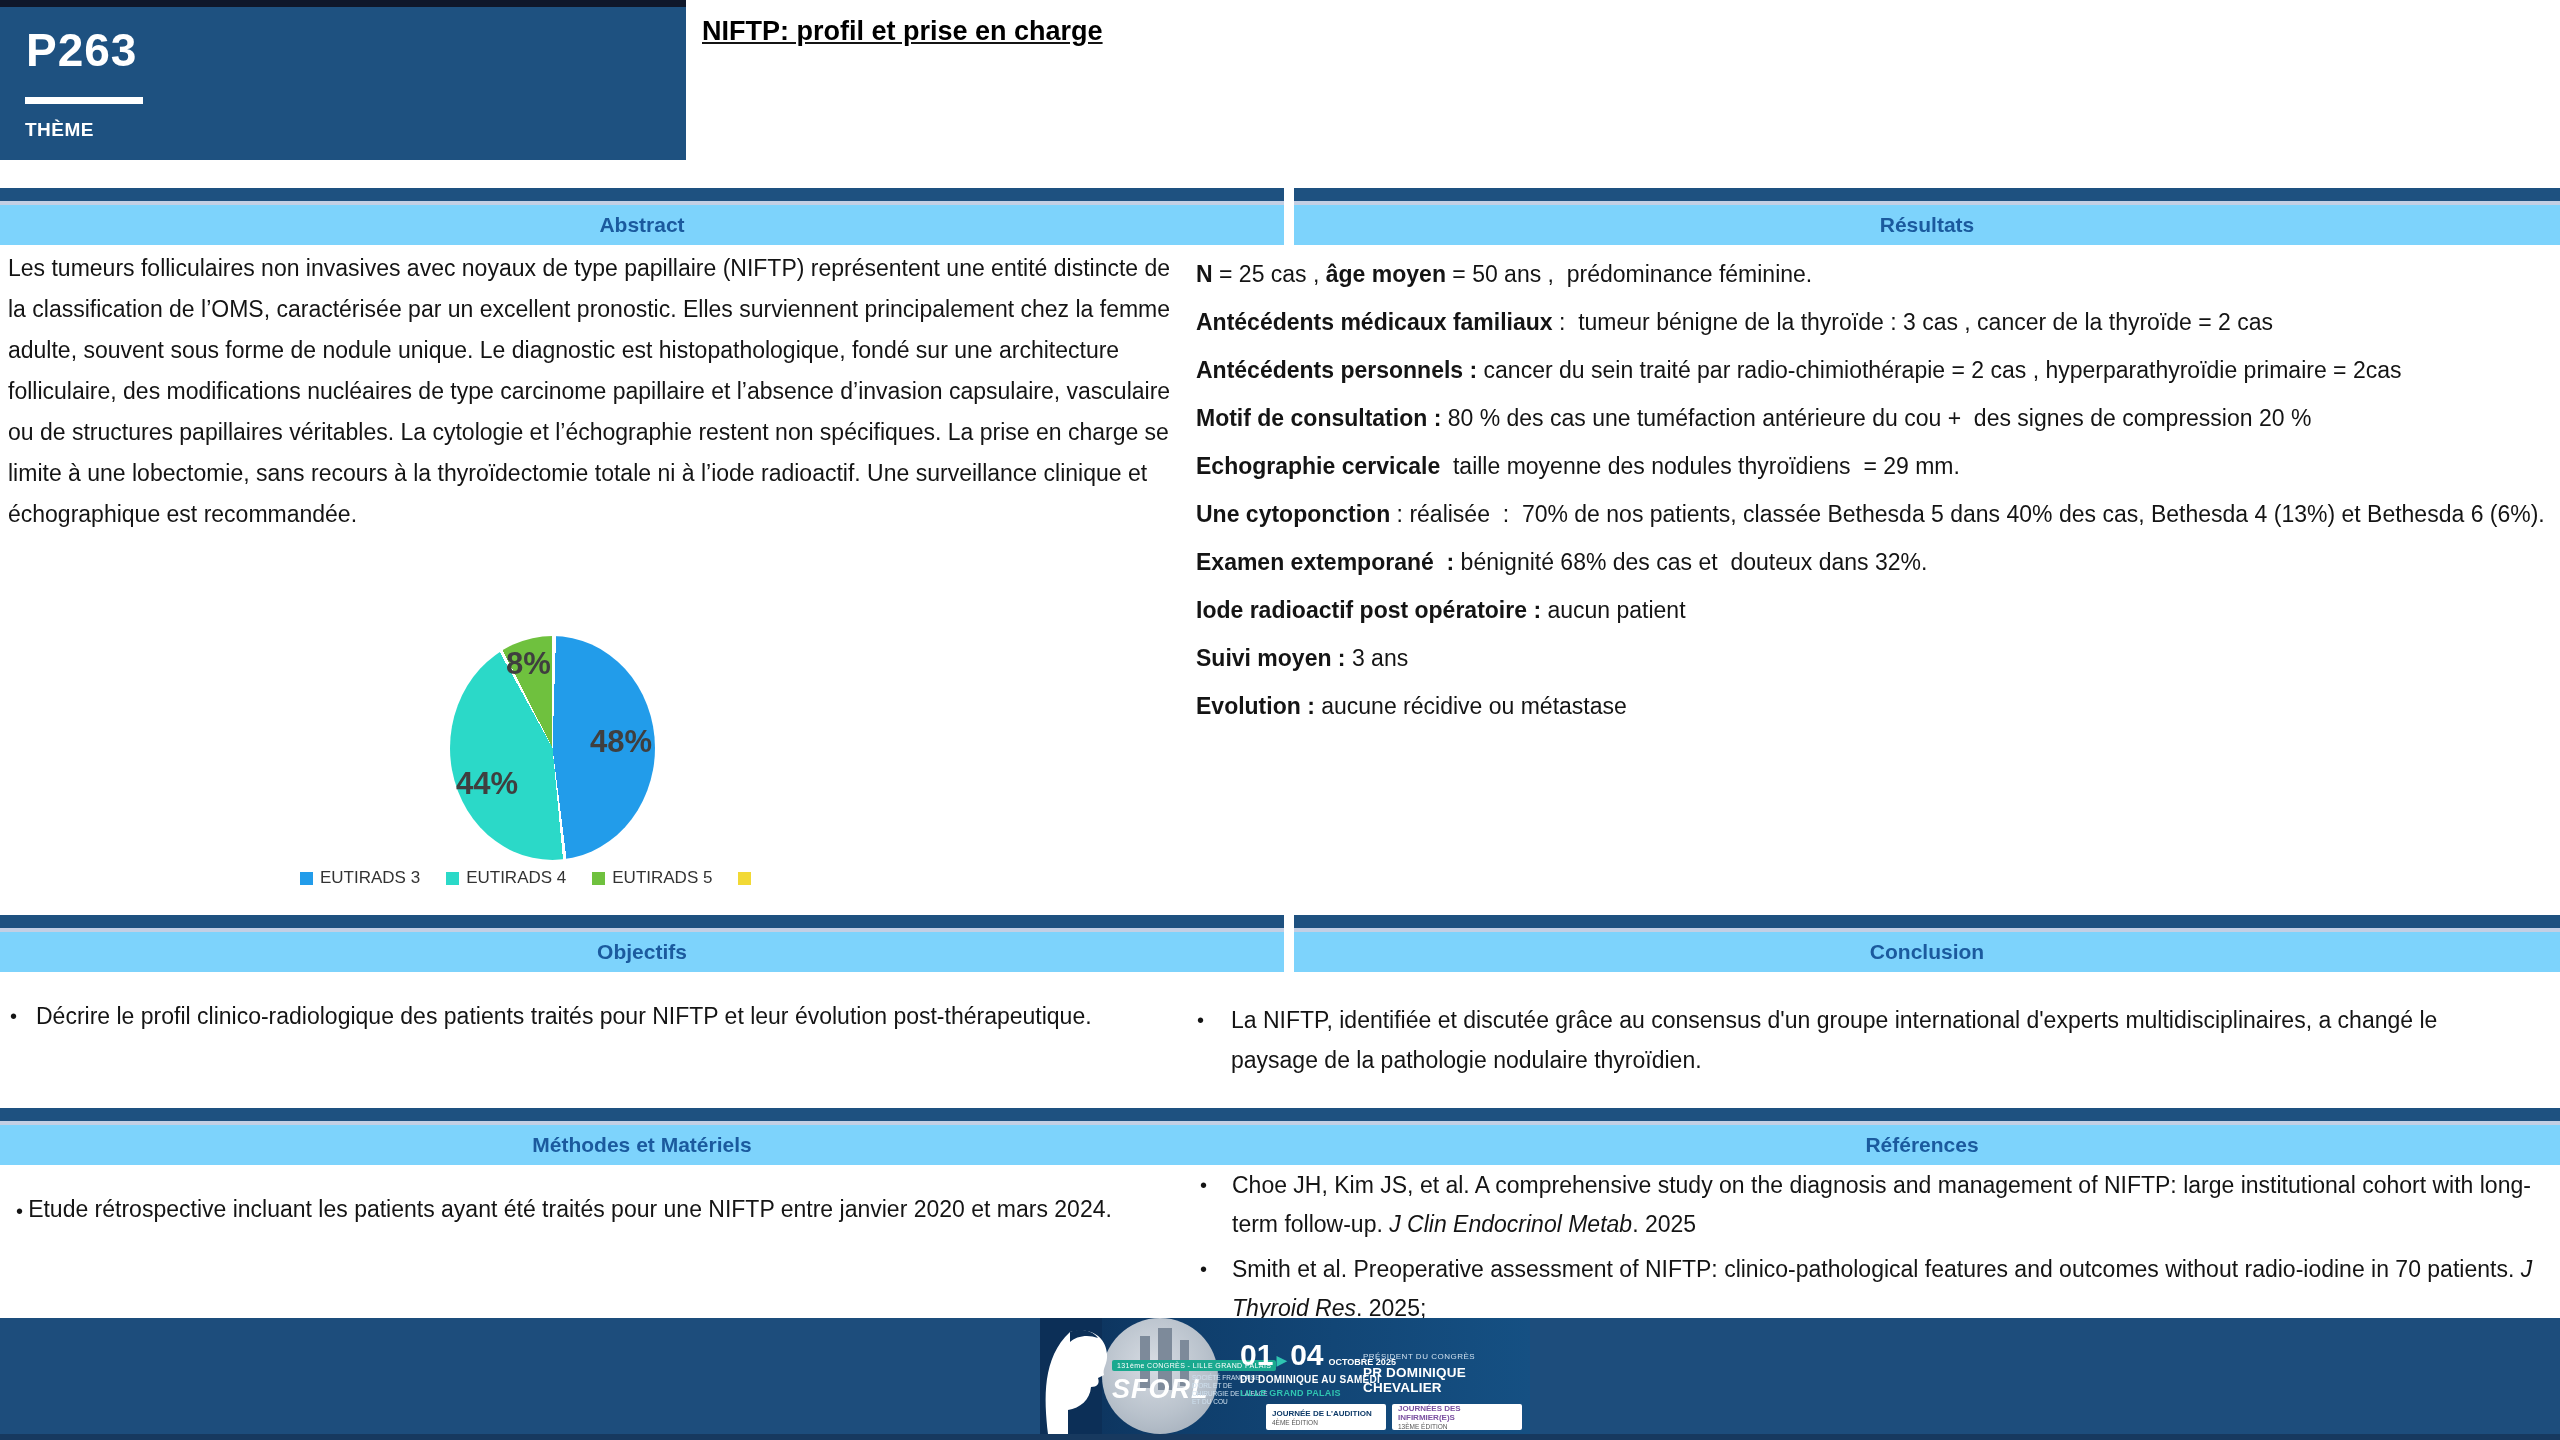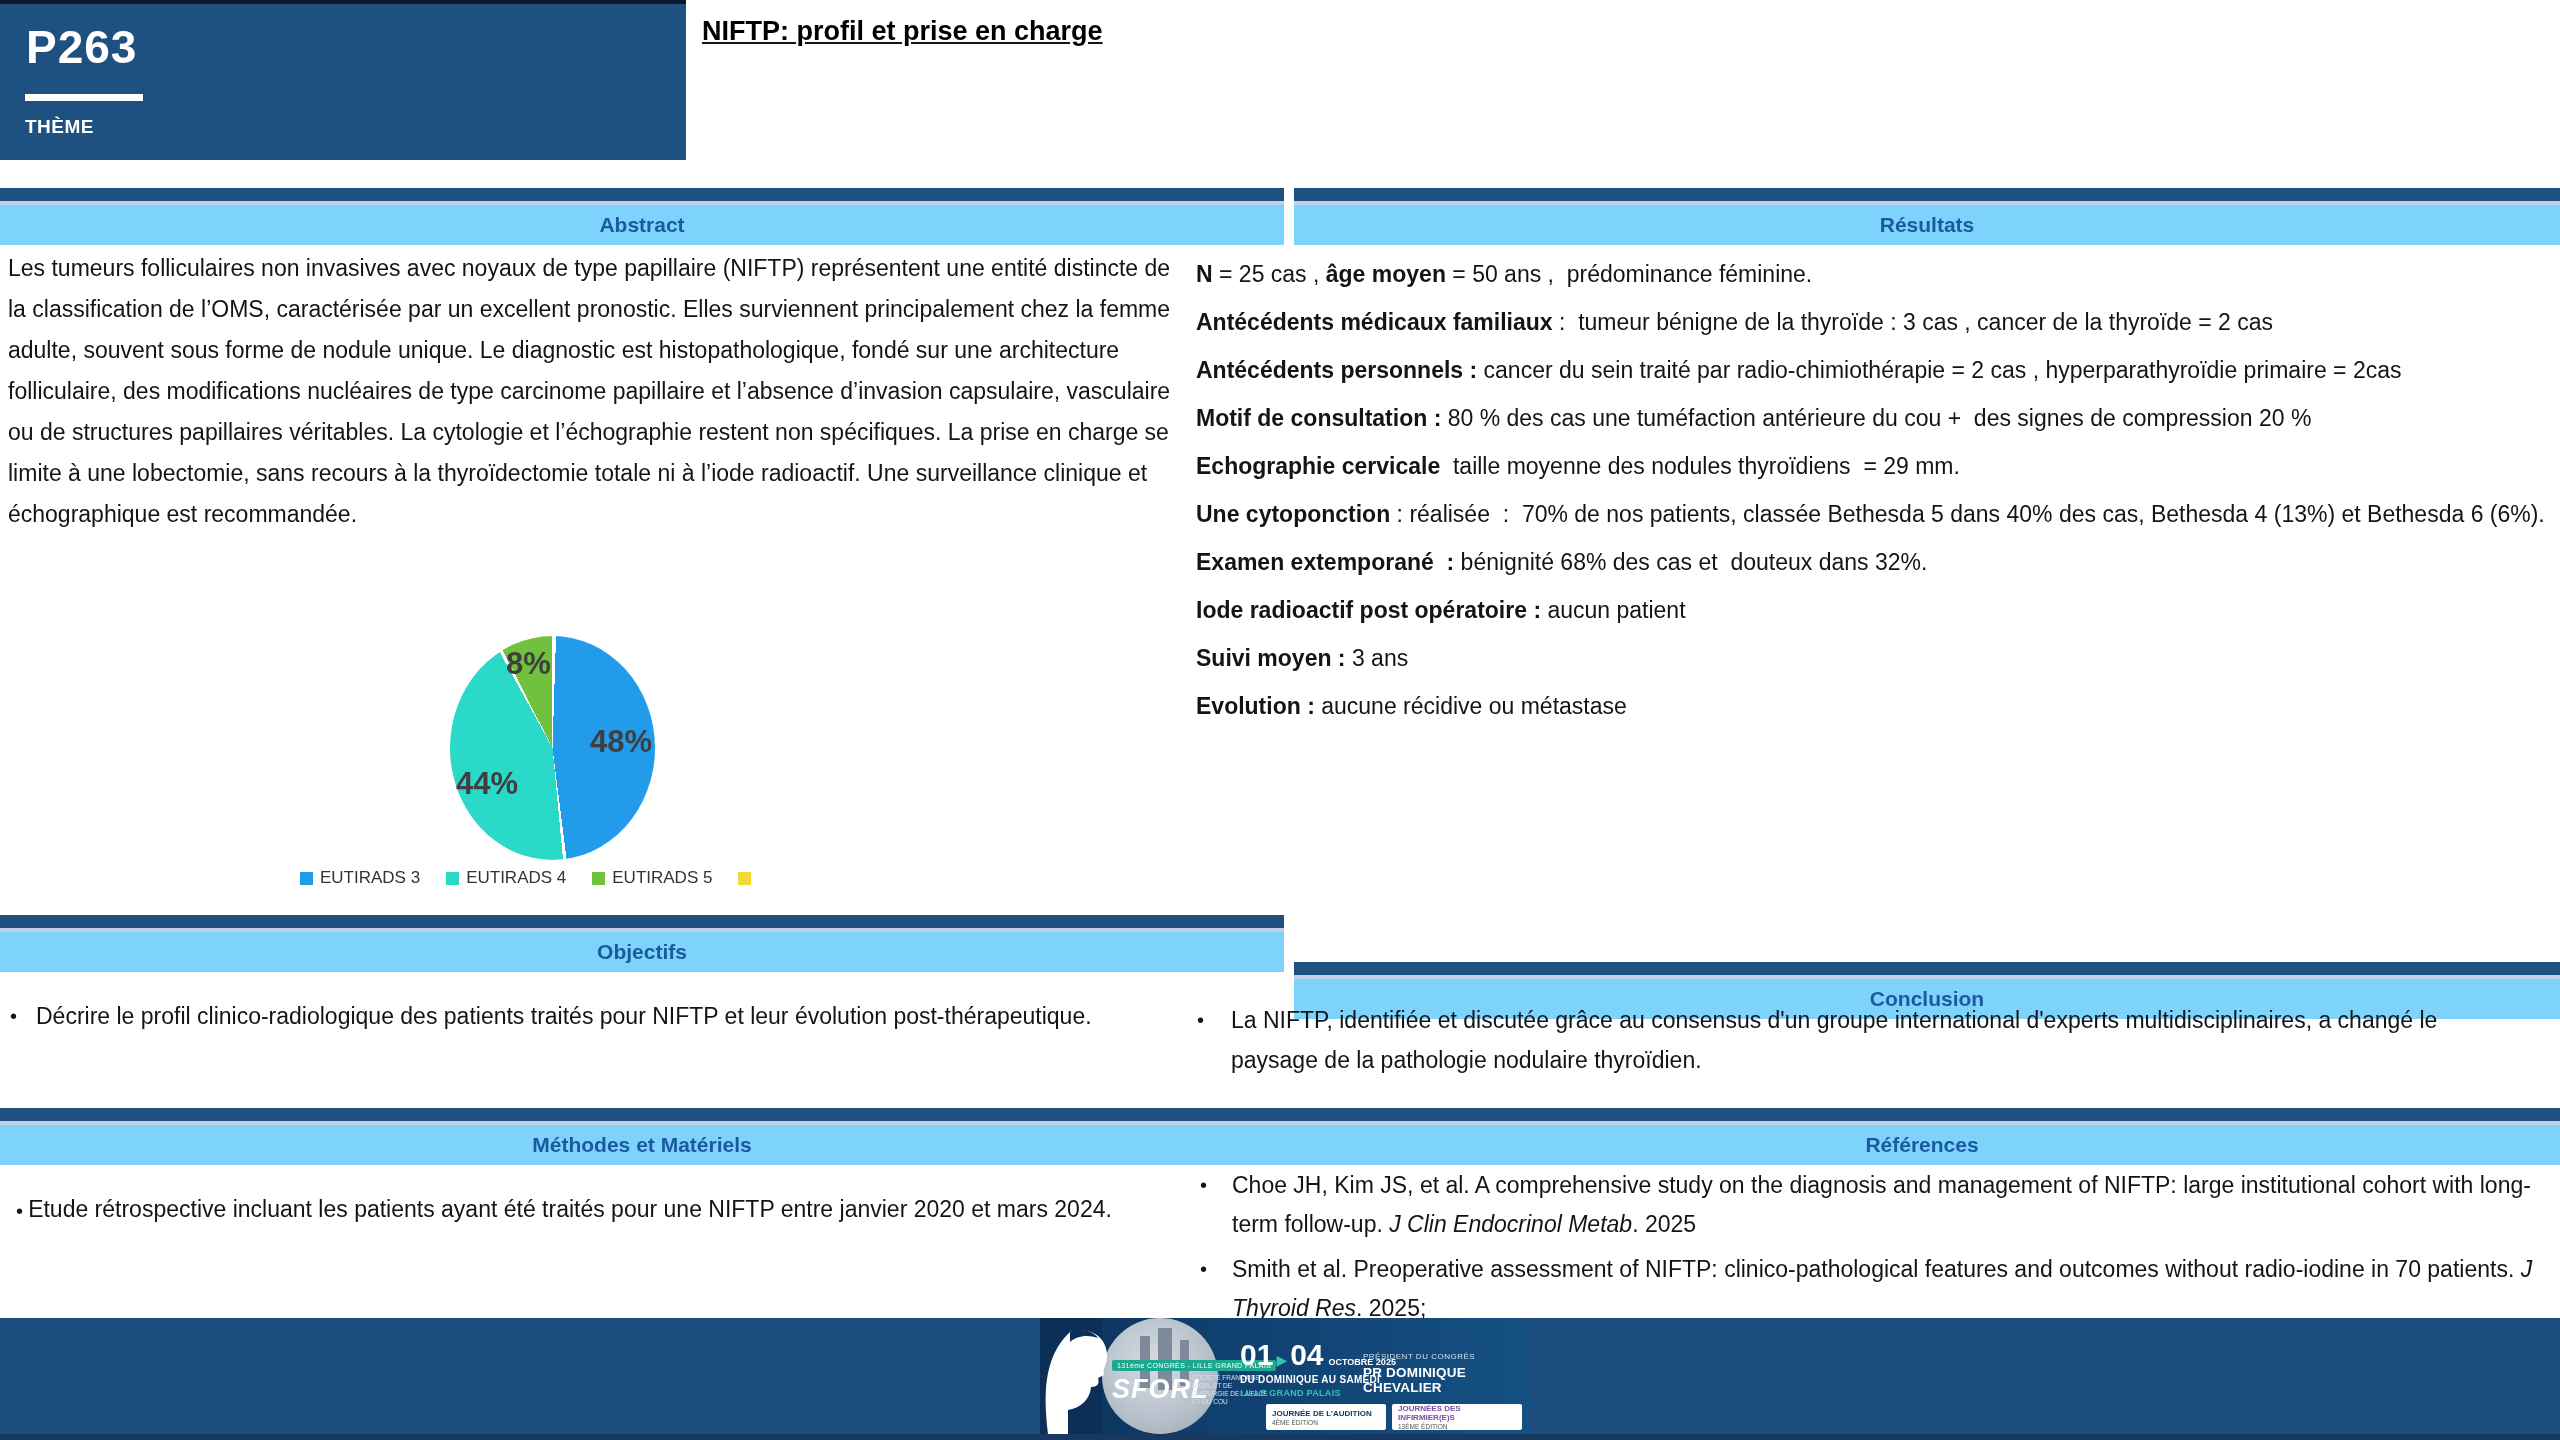--- a/index.html
+++ b/index.html
@@ -1,40 +1,40 @@
 <!DOCTYPE html>
 <html><head>
 <meta charset="utf-8">
 <style>
   html,body{margin:0;padding:0;background:#fff;}
   #page{position:relative;width:2560px;height:1440px;background:#fff;overflow:hidden;
         font-family:"Liberation Sans","DejaVu Sans",sans-serif;color:#141414;}
 
   
   #code-box{position:absolute;left:0;top:0;width:686px;height:160px;background:#1e5180;
-            border-top:4px solid #0f172a;box-sizing:border-box;}
+            border-top:7px solid #0f172a;box-sizing:border-box;}
   #code-box .code{color:#fff;font-size:46px;font-weight:bold;margin:16px 0 0 26px;letter-spacing:1px;}
   #code-box .rule{width:118px;height:7px;background:#fff;margin:20px 0 0 25px;}
   #code-box .theme{color:#fff;font-weight:bold;font-size:19px;margin:15px 8px 0 25px;letter-spacing:.5px;}
 
   
   #head{position:absolute;left:702px;top:16px;width:1830px;text-decoration:underline;}
   #head .title{font-size:27px;font-weight:bold;color:#000;}
   #head .authors{margin-top:30px;font-size:21px;line-height:37px;color:#000;}
 
   
   .sec{position:absolute;}
   .sec .bar{height:13px;background:#1e5180;}
   .sec .lite{height:4px;background:#c3cfe4;}
   .sec .band{height:40px;background:#7dd3fc;display:flex;align-items:center;justify-content:center;}
   .sec .band span{color:#1b5a9e;font-weight:bold;font-size:21px;}
   #sec-abstract{left:0;top:188px;width:1284px;}
   #sec-resultats{left:1294px;top:188px;width:1266px;}
   #sec-objectifs{left:0;top:915px;width:1284px;}
-  #sec-conclusion{left:1294px;top:915px;width:1266px;margin-top:47px;}
+  #sec-conclusion{left:1294px;top:915px;width:1266px;}
   #sec-methodes{left:0;top:1108px;width:1284px;}
   #sec-references{left:1284px;top:1108px;width:1276px;}
 
   
   #abstract-text{position:absolute;left:8px;top:248px;width:1180px;font-size:23px;line-height:41px;}
 
   
   #pie-wrap{position:absolute;left:450px;top:636px;width:205px;height:224px;}
   #pie{width:205px;height:224px;border-radius:50%;}
   .plbl{position:absolute;font-weight:bold;font-size:31px;color:#3f3f3f;}

